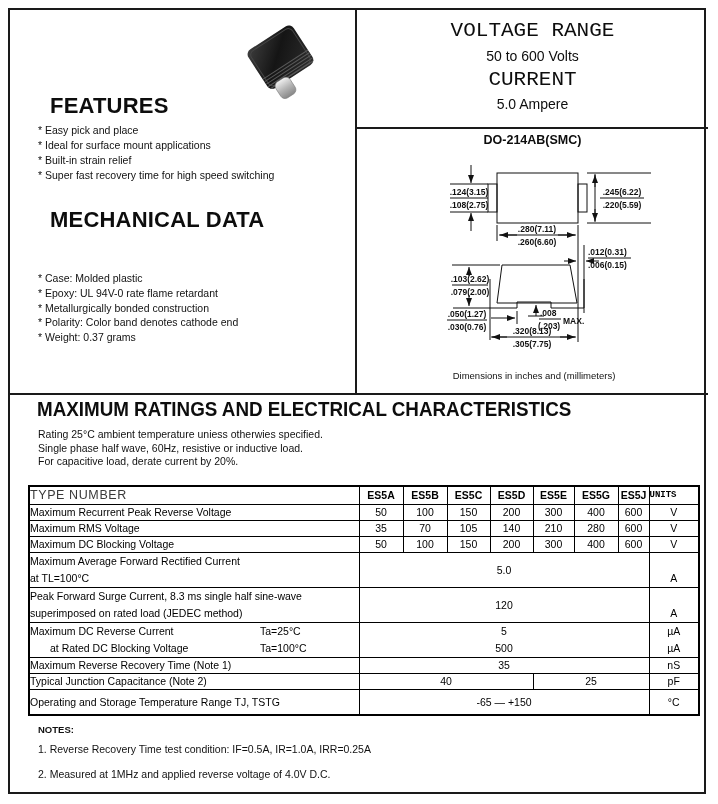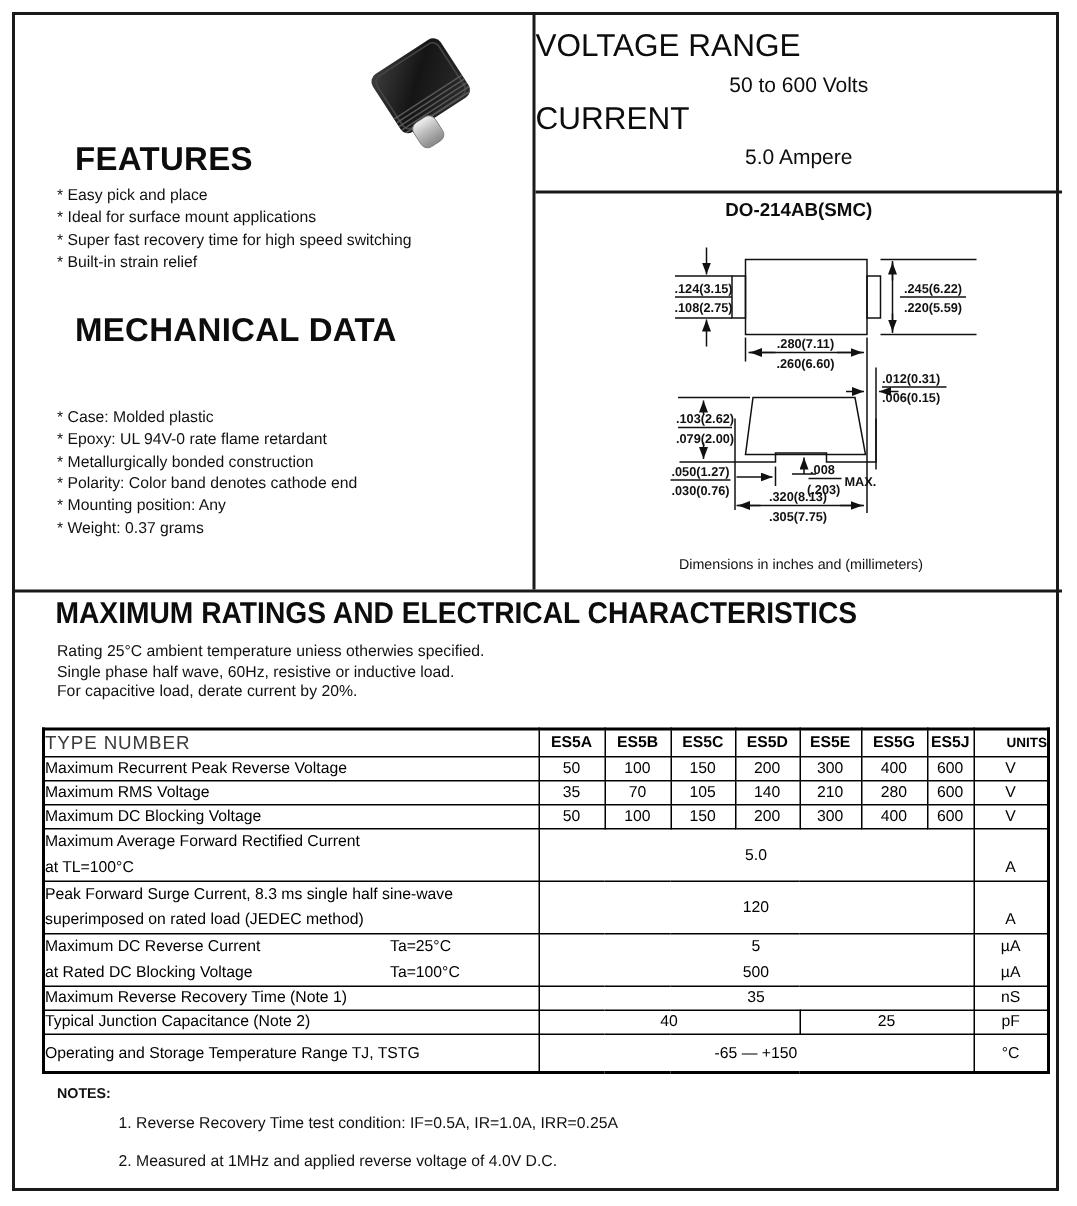--- a/index.html
+++ b/index.html
@@ -11,45 +11,45 @@
   .frame { left:8px; top:8px; width:698px; height:786px; border:2px solid #1a1a1a; box-sizing:border-box; }
   .vdiv { left:355px; top:10px; width:2px; height:383px; background:#1a1a1a; }
   .hdiv-main { left:10px; top:393px; width:698px; height:2px; background:#1a1a1a; }
   .hdiv-right { left:357px; top:127px; width:351px; height:2px; background:#1a1a1a; }
 
   .sec-title { font-weight:bold; font-size:22px; letter-spacing:0.2px; color:#0d0d0d;margin-left:12px; }
   .bullets { list-style:none; margin:0; padding:0; font-size:10.5px; color:#111; }
   .bullets li { line-height:15px; }
   .bullets-mech li { line-height:14.8px; }
 
-  .vr-label { left:357px; width:351px; text-align:left; font-size:21px; color:#0d0d0d; }
+  .vr-label { left:357px; width:351px; text-align:center; font-size:21px; color:#0d0d0d;font-family:Liberation Mono, monospace; }
   .vr-value { left:357px; width:351px; text-align:center; font-size:14px; color:#0d0d0d; }
   .pkg-title { left:357px; width:351px; text-align:center; font-size:12.5px; font-weight:bold; color:#0d0d0d; }
 
   .ratings-title { left:37px; top:398px; font-size:20px; font-weight:bold; transform:scaleX(0.94); transform-origin:left center; white-space:nowrap; color:#0d0d0d; }
   .conditions { left:38px; top:428px; font-size:10.5px; line-height:13.5px; color:#111; }
 
   table.ratings { position:absolute; left:28px; top:485px; width:670px; border-collapse:collapse; table-layout:fixed; font-size:10.5px; color:#000; }
   table.ratings th, table.ratings td { border:1px solid #000; padding:0; overflow:hidden; }
   table.ratings { border:2px solid #000; }
   th.type-h { text-align:left; padding-left:6px; font-weight:normal; font-size:12.5px; color:#3a3a3a; letter-spacing:0.6px; }
   th.col-h { font-weight:bold; font-size:10.5px; text-align:center; }
-  th.units-h { font-weight:bold; font-size:9px; text-align:right; }
+  th.units-h { font-weight:bold; font-size:9px; text-align:left;font-family:Liberation Mono, monospace; }
   td.lbl { text-align:left; padding-left:5px; }
   td.val, td.unit { text-align:center; }
   .two { display:block;border-radius:11px; }
   .two > div { height:17px; display:flex; align-items:center; }
   .two > div.ctr { justify-content:center; }
   td.lbl .two > div { padding-left:0; }
   .condpos { position:absolute; left:230px; }
   .relcell { position:relative; }
 
   .notes { left:38px; top:724px; color:#111; }
   .notes-title { font-size:9.5px; font-weight:bold; margin-bottom:8px; }
-  .notes-item { font-size:10.5px; margin-bottom:13px;margin-left:41px; }
+  .notes-item { font-size:10.5px; margin-bottom:13px; }
 
   svg text { font-family:"Liberation Sans", sans-serif; }
   .dimtext { font-size:8.5px; font-weight:bold; }
   .captext { font-size:9.5px; }
 </style>
 </head>
 <body>
 
 <div class="page">
   <div class="abs frame"></div>
@@ -84,31 +84,30 @@
         <line x1="24" y1="58" x2="78" y2="58"></line>
       </g>
       <rect x="30" y="56" width="17" height="19" rx="5" fill="url(#gL)" stroke="#7d7d7d" stroke-width="0.6"></rect>
     </g>
   </svg>
 
   <div class="abs sec-title" style="left:38px; top:93px;">FEATURES</div>
   <ul class="abs bullets" style="left:38px; top:123px;">
     <li>* Easy pick and place</li>
     <li>* Ideal for surface mount applications</li>
+    <li>* Built-in strain relief</li>
     <li>* Super fast recovery time for high speed switching</li>
-    <li>* Built-in strain relief</li>
   </ul>
 
   <div class="abs sec-title" style="left:38px; top:207px;">MECHANICAL DATA</div>
   <ul class="abs bullets bullets-mech" style="left:38px; top:238px;margin-top:33px;">
     <li>* Case: Molded plastic</li>
     <li>* Epoxy: UL 94V-0 rate flame retardant</li>
     <li>* Metallurgically bonded construction</li>
     <li>* Polarity: Color band denotes cathode end</li>
-    <li>* Mounting position: Any</li>
     <li>* Weight: 0.37 grams</li>
   </ul>
 
   <div class="abs vr-label" style="top:19px;">VOLTAGE RANGE</div>
   <div class="abs vr-value" style="top:48px;">50 to 600 Volts</div>
   <div class="abs vr-label" style="top:68px;">CURRENT</div>
   <div class="abs vr-value" style="top:96px;">5.0 Ampere</div>
 
   <div class="abs pkg-title" style="top:133px;">DO-214AB(SMC)</div>
   <svg class="abs" style="left:355px; top:127px;" width="358" height="266" viewBox="0 0 358 266">
@@ -285,21 +284,21 @@
             </div>
       </td>
     </tr>
     <tr style="height:33px">
       <td class="lbl relcell">
         <div class="two">
           <div style="position:relative;">
                 <span>Maximum DC Reverse Current</span>
             <span class="condpos">Ta=25°C</span>
               </div>
-          <div style="position:relative;">
+          <div style="position:relative;padding-left:20px;">
                 <span>at Rated DC Blocking Voltage</span>
             <span class="condpos">Ta=100°C</span>
               </div>
         </div>
       </td>
       <td class="val" colspan="7">
         <div class="two">
           <div class="ctr">5</div>
           <div class="ctr">500</div>
         </div>

